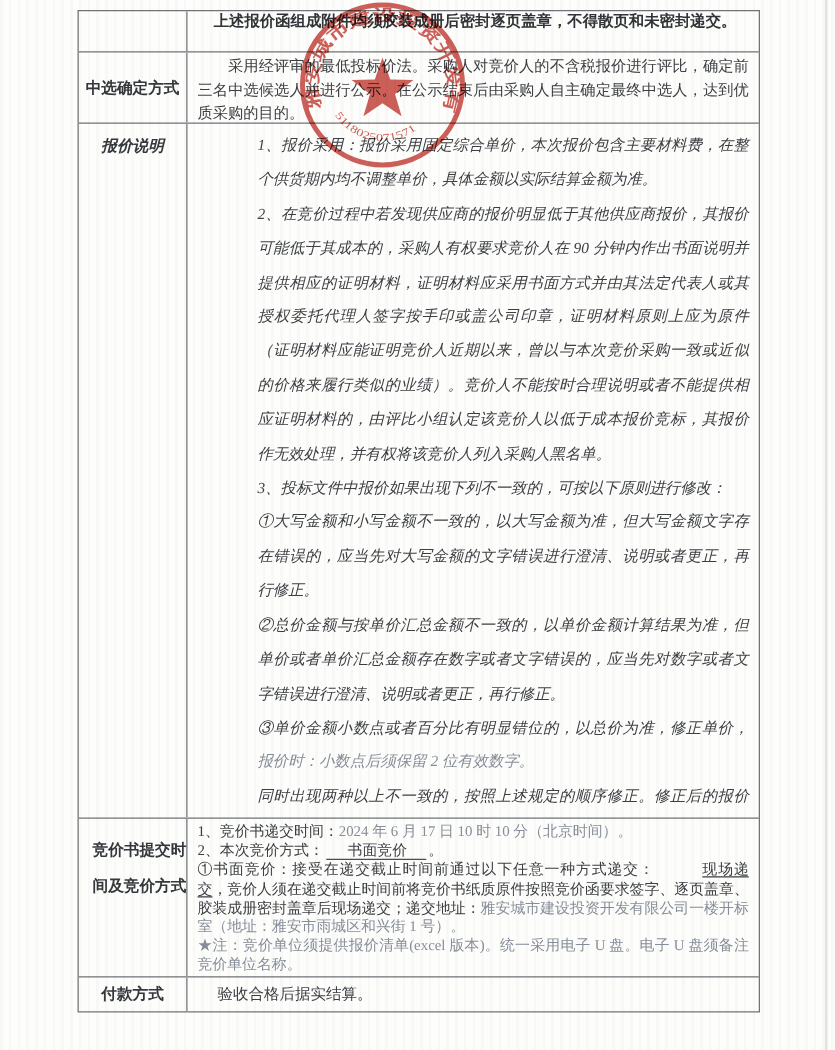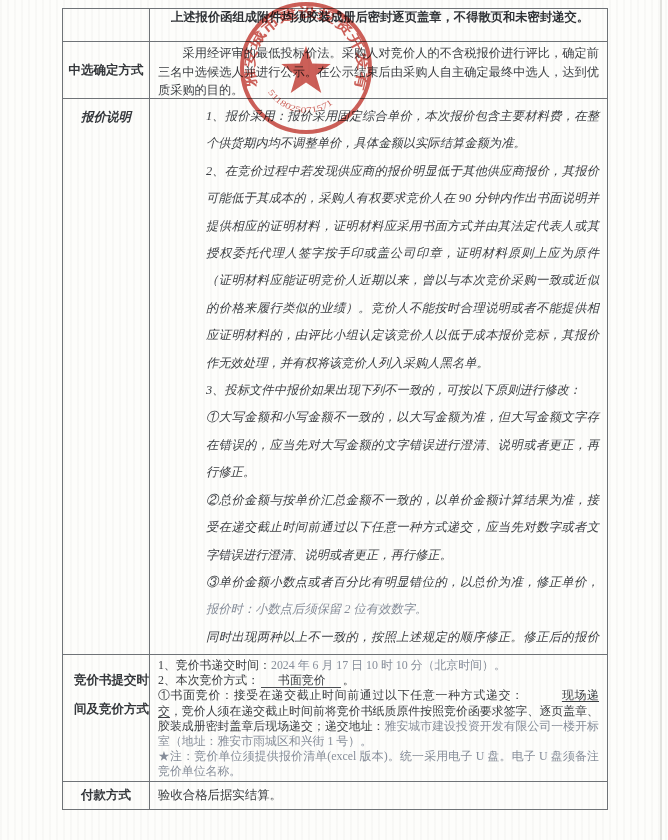--- a/index.html
+++ b/index.html
@@ -19,21 +19,21 @@
   .page-edge {
     position:absolute; top:0; bottom:0; right:6px; width:2px;
     background:#e2e2de;
   }
   .doc-table {
     position:absolute; left:62px; top:8px; width:546px;
     border:1px solid var(--border-gray,#6f7377);
     background:transparent;
   }
   .t-row { display:flex; border-bottom:1px solid var(--border-gray,#6f7377); overflow:hidden; }
-  .t-row:last-child { border-bottom:none; }
+  .t-row:last-child { border-bottom:none;gap:16px; }
   .label-cell {
     width:87px; flex:0 0 87px;
     border-right:1px solid var(--border-gray,#6f7377);
     font-weight:bold; font-size:12.5px; color:#34373b;
     display:flex; justify-content:center; text-align:right;
   }
   .content-cell { flex:1 1 auto; padding:0 8px; }
 
   
   .row-top { height:33px; }
@@ -100,21 +100,21 @@
     </div>
   </div>
 
   <div class="t-row row-quote">
     <div class="label-cell">报价说明</div>
     <div class="content-cell">
       <p>1、报价采用：报价采用固定综合单价，本次报价包含主要材料费，在整个供货期内均不调整单价，具体金额以实际结算金额为准。</p>
       <p>2、在竞价过程中若发现供应商的报价明显低于其他供应商报价，其报价可能低于其成本的，采购人有权要求竞价人在 90 分钟内作出书面说明并提供相应的证明材料，证明材料应采用书面方式并由其法定代表人或其授权委托代理人签字按手印或盖公司印章，证明材料原则上应为原件（证明材料应能证明竞价人近期以来，曾以与本次竞价采购一致或近似的价格来履行类似的业绩）。竞价人不能按时合理说明或者不能提供相应证明材料的，由评比小组认定该竞价人以低于成本报价竞标，其报价作无效处理，并有权将该竞价人列入采购人黑名单。</p>
       <p>3、投标文件中报价如果出现下列不一致的，可按以下原则进行修改：</p>
       <p>①大写金额和小写金额不一致的，以大写金额为准，但大写金额文字存在错误的，应当先对大写金额的文字错误进行澄清、说明或者更正，再行修正。</p>
-      <p>②总价金额与按单价汇总金额不一致的，以单价金额计算结果为准，接受在递交截止时间前通过以下任意一种方式递交，应当先对数字或者文字错误进行澄清、说明或者更正，再行修正。</p>
+      <p>②总价金额与按单价汇总金额不一致的，以单价金额计算结果为准，但单价或者单价汇总金额存在数字或者文字错误的，应当先对数字或者文字错误进行澄清、说明或者更正，再行修正。</p>
       <p><span>③单价金额小数点或者百分比有明显错位的，以总价为准，修正单价，</span><span class="muted">报价时：小数点后须保留 2 位有效数字。</span></p>
       <p>同时出现两种以上不一致的，按照上述规定的顺序修正。修正后的报价经供应商确认后产生约束力，供应商不确认的，其投标文件作无效处理。供应商确认采取书面且加盖单位公章或者供应商授权代表签字的方式。</p>
     </div>
   </div>
 
   <div class="t-row row-submit">
     <div class="label-cell">竞价书提交时间及竞价方式</div>
     <div class="content-cell">
       <div><span>1、竞价书递交时间：</span><span class="muted">2024 年 6 月 17 日 10 时 10 分（北京时间）。</span></div>
       <div><span>2、本次竞价方式：</span><span class="uline-pad">书面竞价</span><span>。</span></div>

